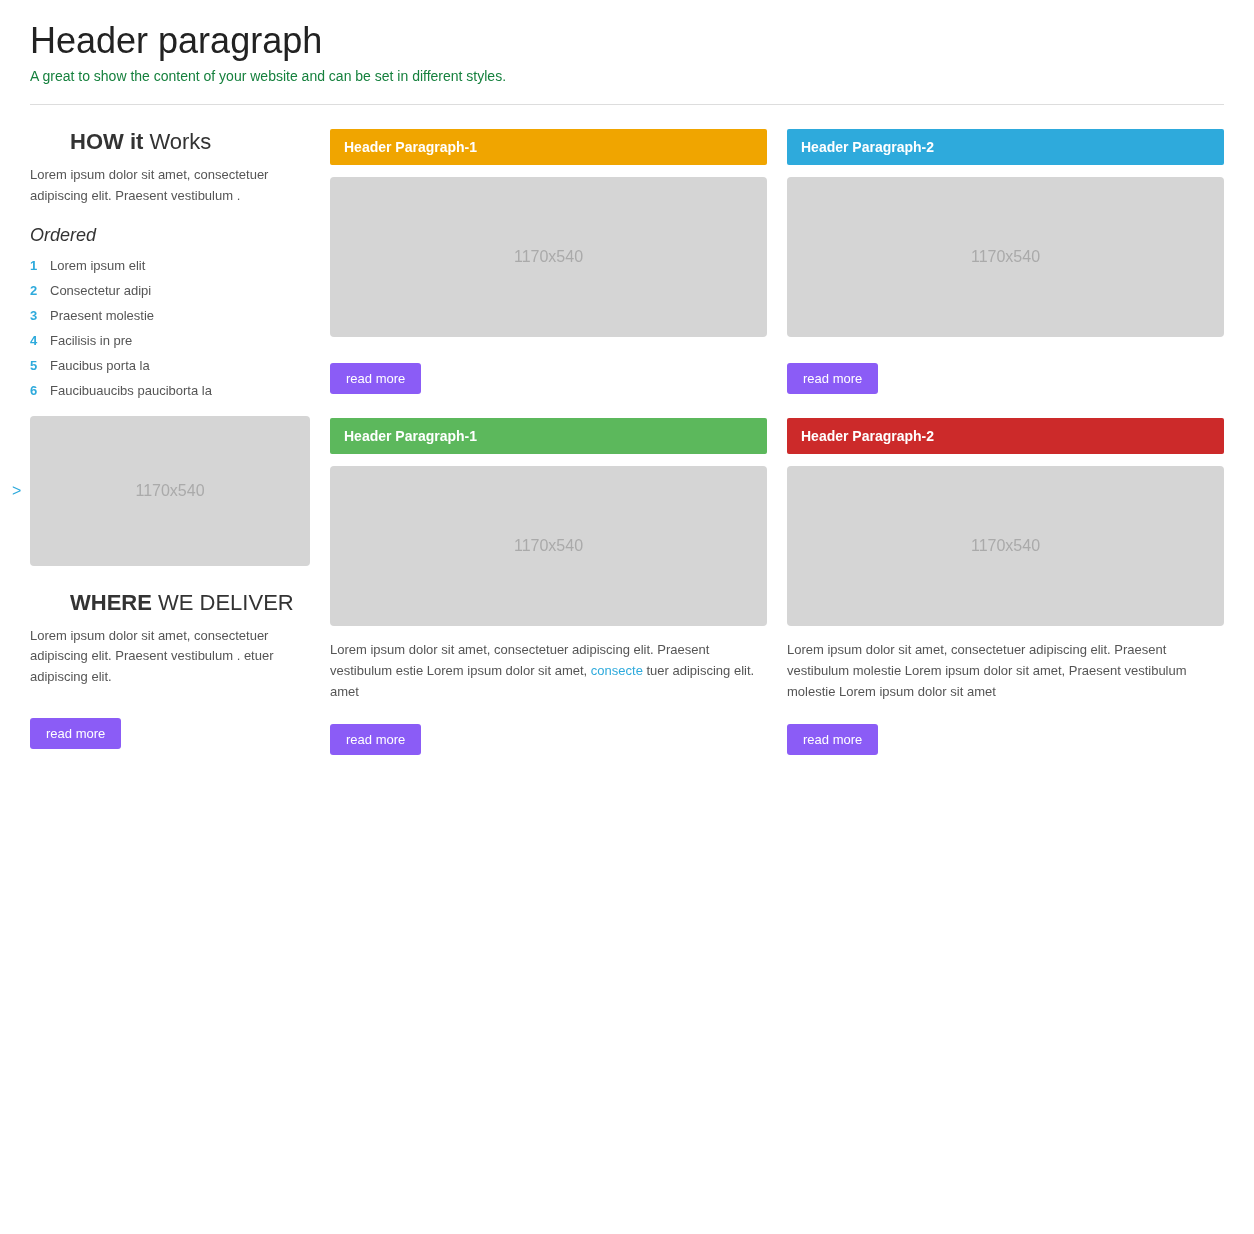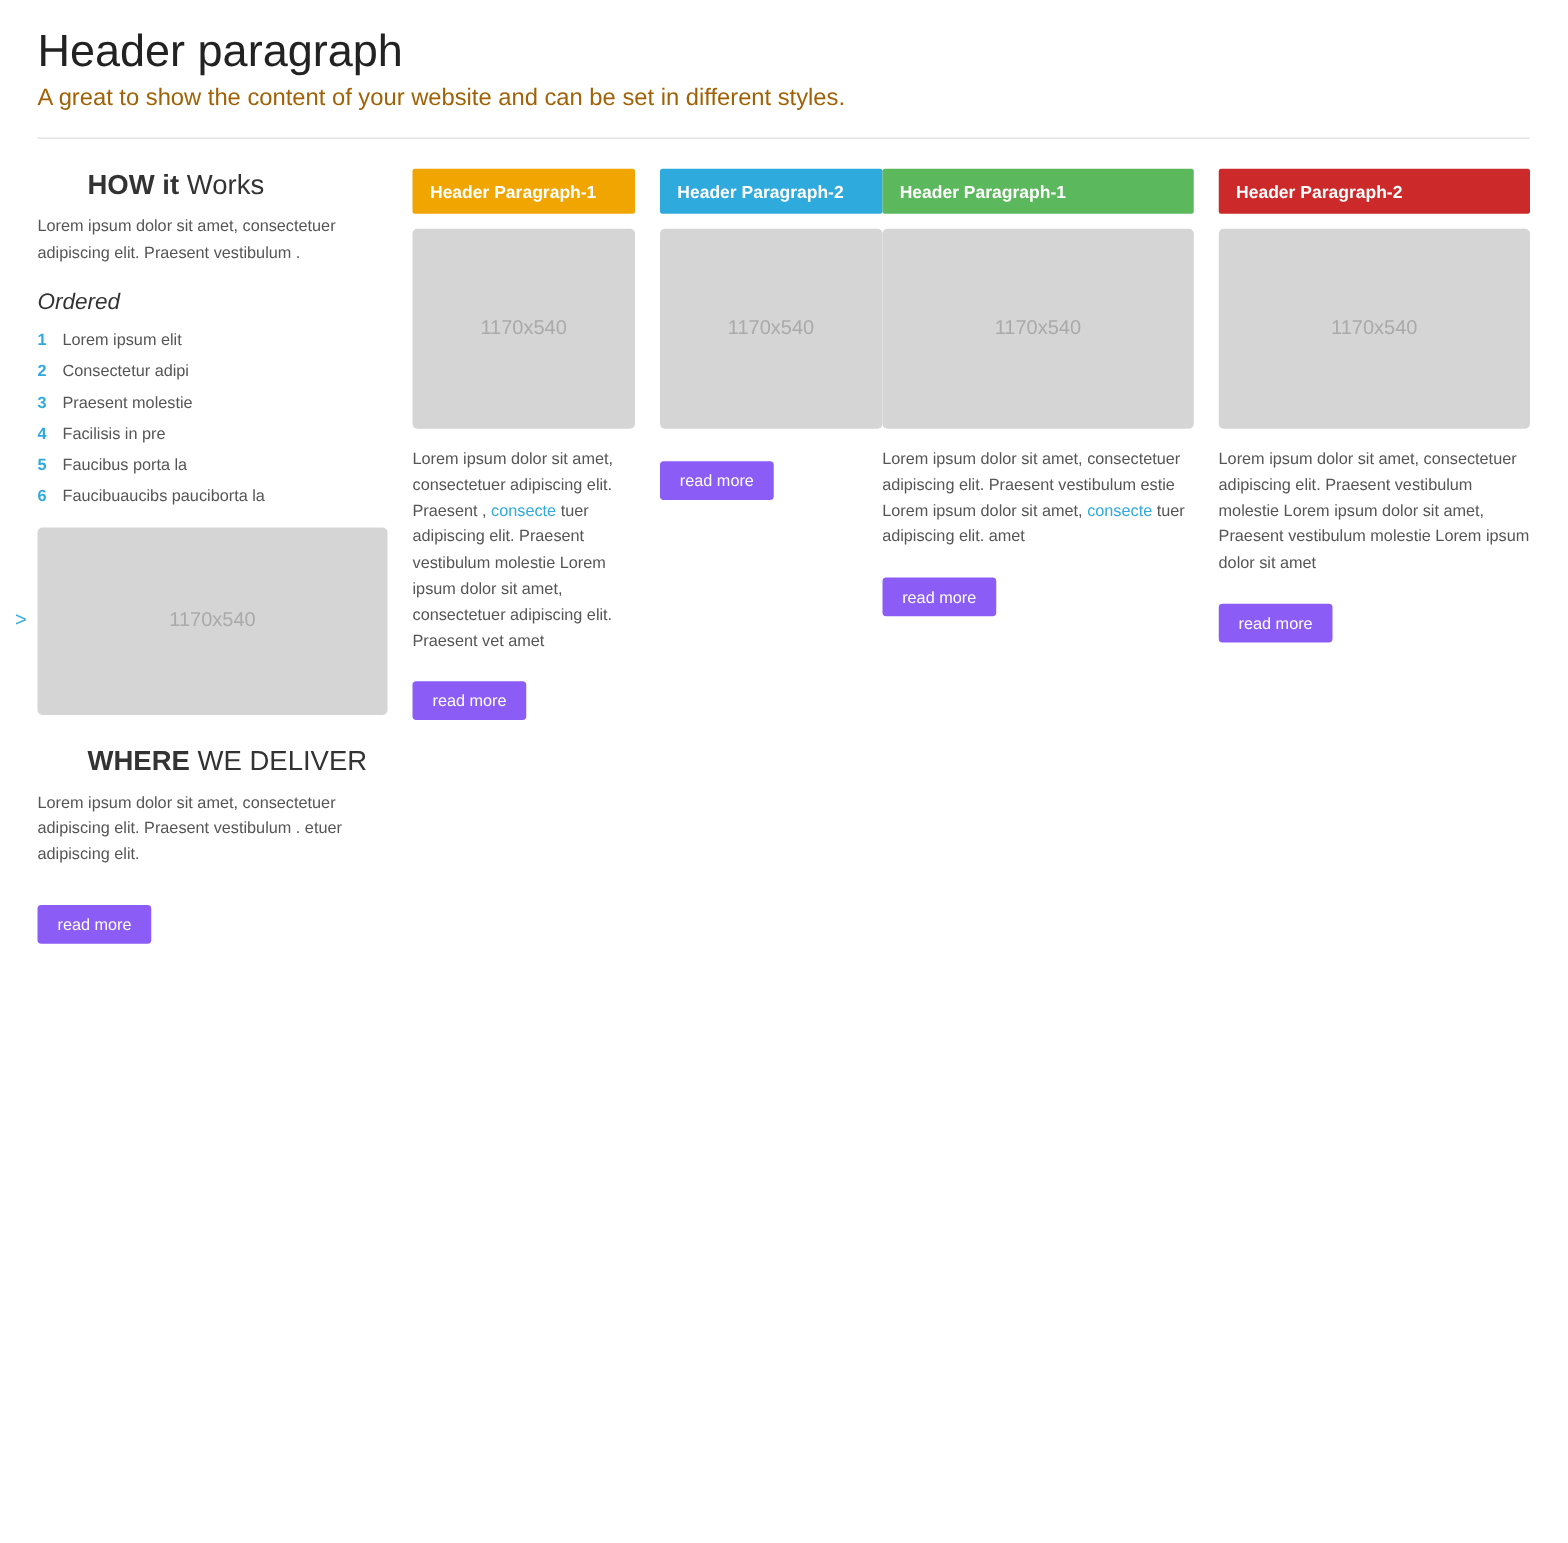--- a/index.html
+++ b/index.html
@@ -10,41 +10,41 @@
       background: #fff;
       padding: 20px 30px;
     }
     h1.page-title {
       font-size: 36px;
       font-weight: 400;
       color: #222;
       margin-bottom: 6px;
     }
     .page-subtitle {
-      font-size: 19px;
-      color: #a16207;
+      font-size: 14px;
+      color: #15803d;
       margin-bottom: 20px;
     }
     hr.divider {
       border: none;
       border-top: 1px solid #ddd;
       margin-bottom: 24px;
     }
     .main-layout {
       display: flex;
       gap: 20px;
     }
     .left-col {
       width: 280px;
       flex-shrink: 0;
     }
     .right-col {
       flex: 1;
       display: flex;
-      flex-direction: row;
+      flex-direction: column;
       gap: 0;
     }
     
     .section-heading {
       font-size: 22px;
       font-weight: 400;
       margin-bottom: 10px;
       margin-left: 40px;
     }
     .section-heading strong {
@@ -226,23 +226,20 @@
     </div>
   </div>
 
   <div class="right-col">
 
     <div class="panels-row panels-section">
 
       <div class="panel">
         <div class="panel-header orange">Header Paragraph-1</div>
         <div class="panel-image">1170x540</div>
-        <p class="panel-text">
-          <span>Lorem ipsum dolor sit amet, consectetuer adipiscing elit. Praesent , </span><a class="link-text" href="#">consecte</a><span> tuer adipiscing elit. Praesent vestibulum molestie Lorem ipsum dolor sit amet, consectetuer adipiscing elit. Praesent vet amet</span>
-        </p>
         <button class="btn-read-more">read more</button>
       </div>
 
       <div class="panel">
         <div class="panel-header blue">Header Paragraph-2</div>
         <div class="panel-image">1170x540</div>
         <button class="btn-read-more">read more</button>
       </div>
     </div>
 

